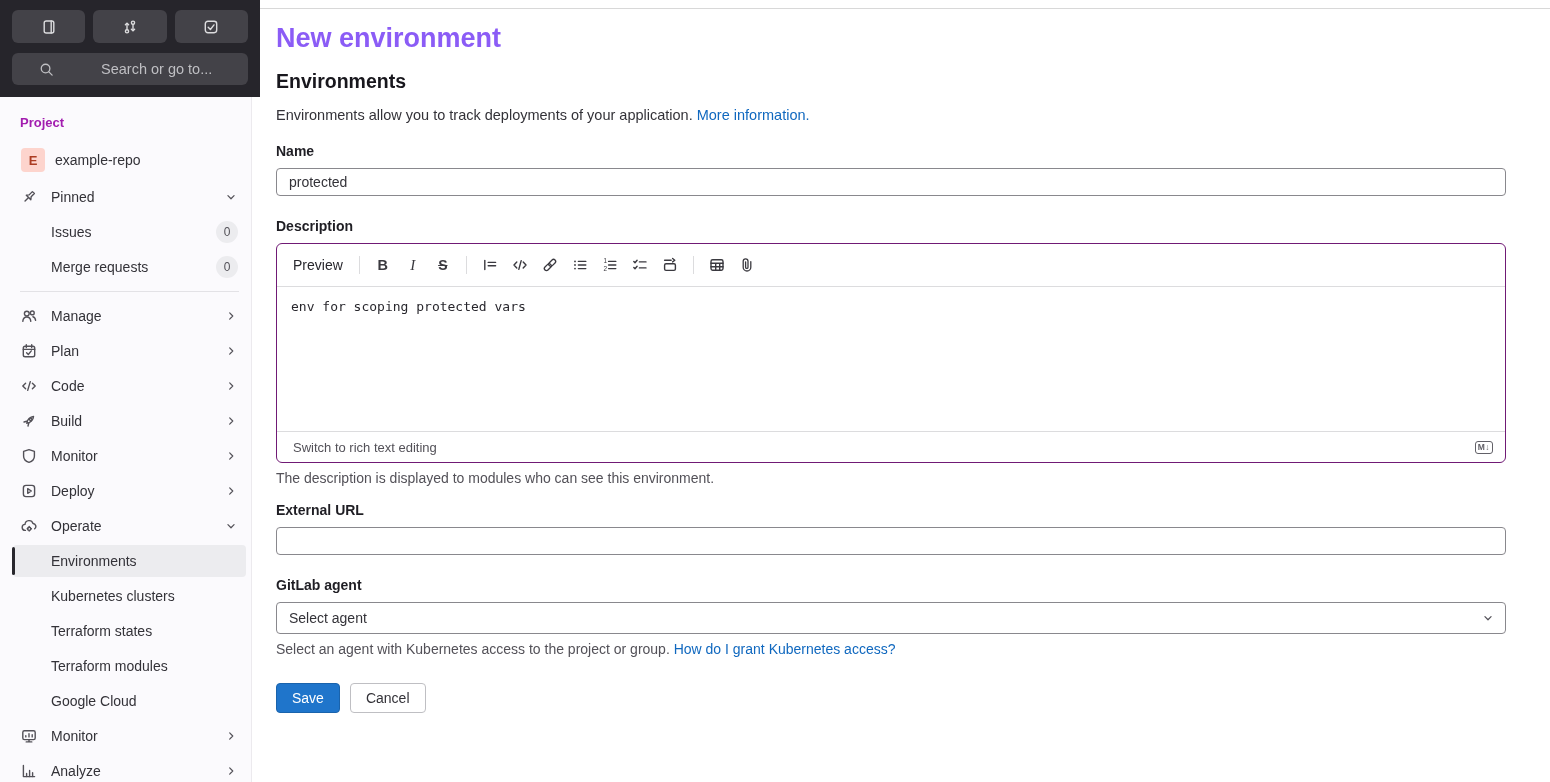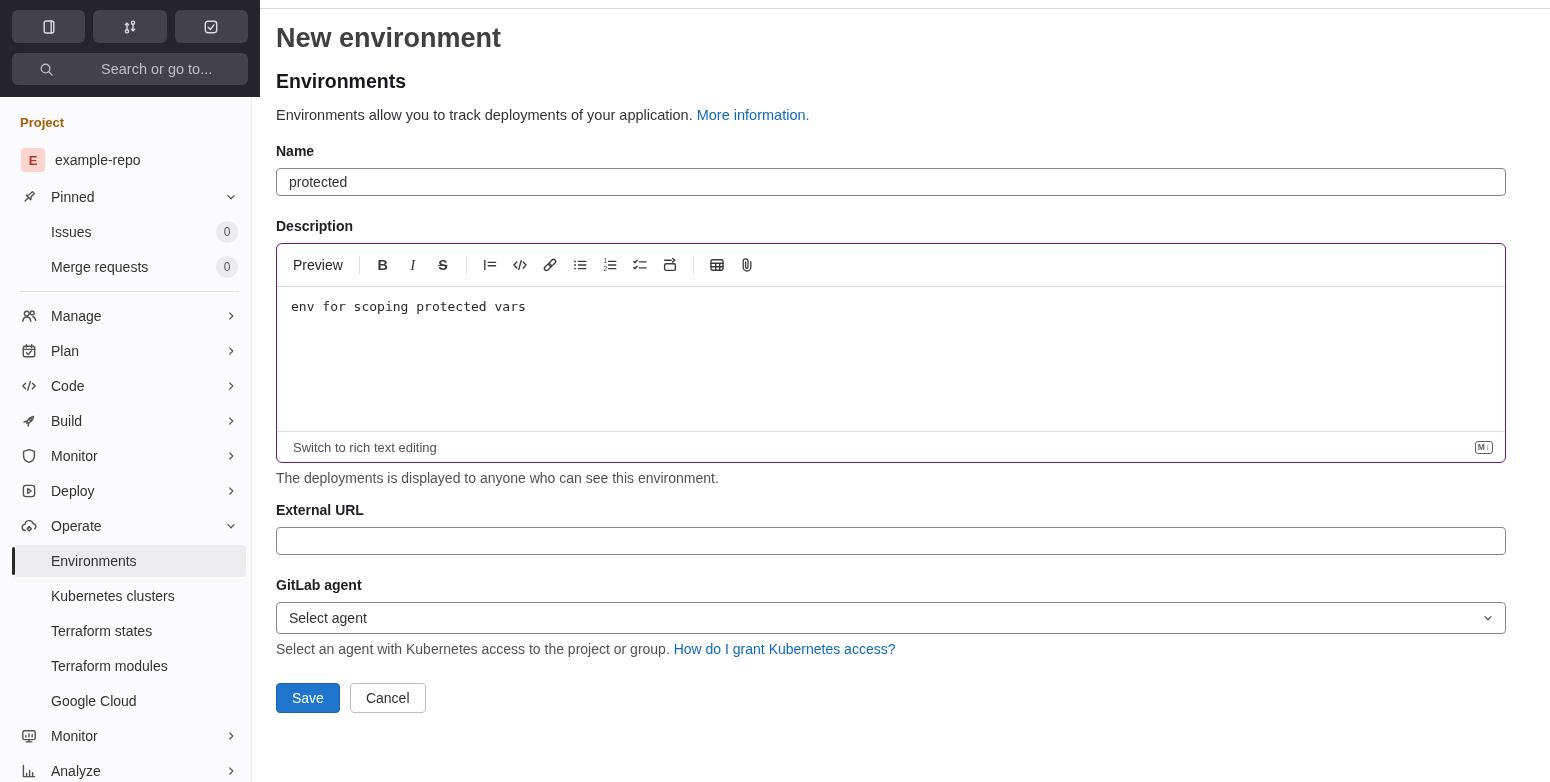--- a/index.html
+++ b/index.html
@@ -13,42 +13,42 @@
   .sidebar { width:252px; height:100%; background:#fbfafd; flex:none; display:flex; flex-direction:column; border-right:1px solid #eceaee; position:relative; margin-left:-8px; padding-left:0; }
 
   .sb-header { background:#26252b; padding:10px 12px 12px; width:260px; }
   .sb-header-btns { display:flex; gap:8px; margin-bottom:10px; }
   .sb-header-btn { flex:1; height:33px; background:#434248; border:none; border-radius:6px; display:flex; align-items:center; justify-content:center; color:#dcdcde; cursor:pointer; }
   .sb-search { height:32px; background:#434248; border-radius:6px; display:flex; align-items:center; justify-content:center; gap:7px; color:#bfbfc3; cursor:text; }
   .sb-search input { background:transparent; border:none; outline:none; color:#c7c7cb; font-size:14.5px; width:120px;margin-left:40px; }
   .sb-search input::placeholder { color:#bfbfc3; }
 
   .sb-scroll { padding:10px 0 0 8px; overflow:hidden; }
-  .sb-section-label { font-size:13px; font-weight:700; color:#a16207; padding:8px 12px 12px; }
+  .sb-section-label { font-size:13px; font-weight:700; color:#a21caf; padding:8px 12px 12px; }
 
   .sb-row { position:relative; display:flex; align-items:center; height:32px; margin:0 5px 3px; padding:0 8px; border-radius:4px; cursor:pointer; color:#333238; font-size:14px; }
   .sb-row .icon16 { width:16px; height:16px; flex:none; color:#535158; margin-right:14px; }
   .sb-row .lbl { flex:1; white-space:nowrap; overflow:hidden; }
   .sb-row .indent { padding-left:30px; }
   .sb-row .chev { color:#535158; width:14px; height:14px; flex:none; }
   .sb-row .count { background:#ececef; color:#535158; font-size:12px; min-width:22px; height:22px; border-radius:11px; display:flex; align-items:center; justify-content:center; padding:0 6px; }
   .sb-row.active { background:#ececef; }
   .sb-row.active .a-bar { position:absolute; left:-1px; top:2px; bottom:2px; width:3px; border-radius:2px; background:#28272d; }
 
   .avatar { width:24px; height:24px; border-radius:4px; background:#fdd4cd; color:#ab3c22; font-weight:700; font-size:13px; display:flex; align-items:center; justify-content:center; margin-right:10px; flex:none; }
   .proj-row { height:36px; font-weight:400; }
 
   .sb-divider { height:1px; background:#e3e2e6; margin:8px 12px; }
 
   
   .main { flex:1; height:100%; overflow:hidden; }
   .main-top-gap { height:8px; }
   .main-body { border-top:1px solid #d8d8d8; padding:14px 44px 0 24px; }
 
-  h1.page-title { font-size:27px; font-weight:700; color:#404040; margin-bottom:16px; }
+  h1.page-title { font-size:27px; font-weight:700; color:#8b5cf6; margin-bottom:16px; }
   h2.section-title { font-size:19.5px; font-weight:700; color:#18171d; margin-bottom:14px; }
   .intro { font-size:14.5px; color:#333238; margin-bottom:20px; }
   a.lnk { color:#1068bf; text-decoration:none; cursor:pointer; }
 
   .fld-label { display:block; font-size:14px; font-weight:700; color:#1f1e24; margin-bottom:9px; }
   .txt-input { width:100%; height:28px; border:1px solid #89888d; border-radius:4px; font-size:14px; color:#333238; padding:0 12px; outline:none; font-family:"Liberation Sans",sans-serif; background:#fff; }
   .fld-group { margin-bottom:22px; }
 
   
   .md-area { border:1px solid #701a75; border-radius:6px; background:#fff; }
@@ -366,21 +366,21 @@
                 <path d="M11.8 4.6v5.6a3.8 3.8 0 01-7.6 0V4.2a2.4 2.4 0 014.8 0v6a1.2 1.2 0 01-2.4 0V4.8"></path>
               </svg>
           </button>
         </div>
         <textarea class="md-textarea" style="">env for scoping protected vars</textarea>
         <div class="md-footer">
           <button class="md-switch">Switch to rich text editing</button>
           <span class="md-badge">M↓</span>
         </div>
       </div>
-      <div class="fld-help">The deployments is displayed to anyone who can see this environment.</div>
+      <div class="fld-help">The description is displayed to modules who can see this environment.</div>
     </div>
 
     <div class="fld-group">
       <label class="fld-label">External URL</label>
       <input class="txt-input" type="text" value="" style="">
     </div>
 
     <div class="fld-group" style="margin-bottom:0;">
       <label class="fld-label">GitLab agent</label>
       <div class="gl-select">

